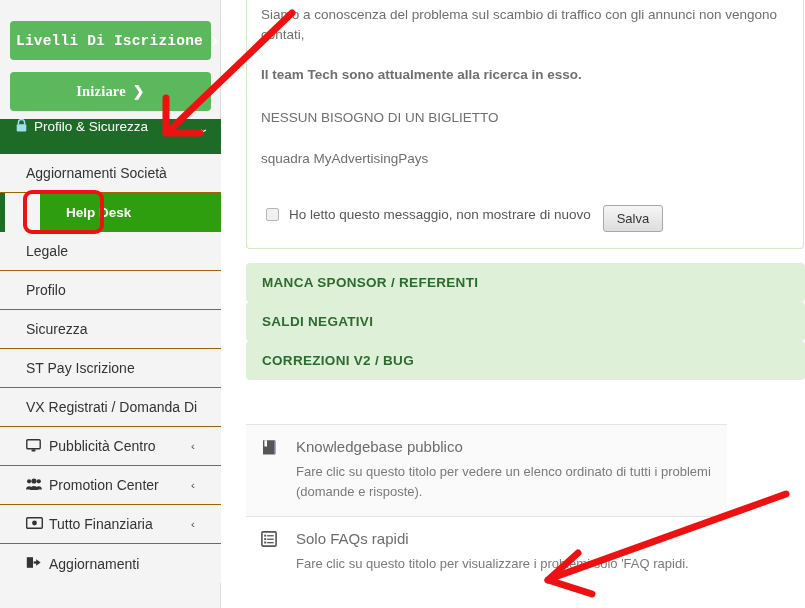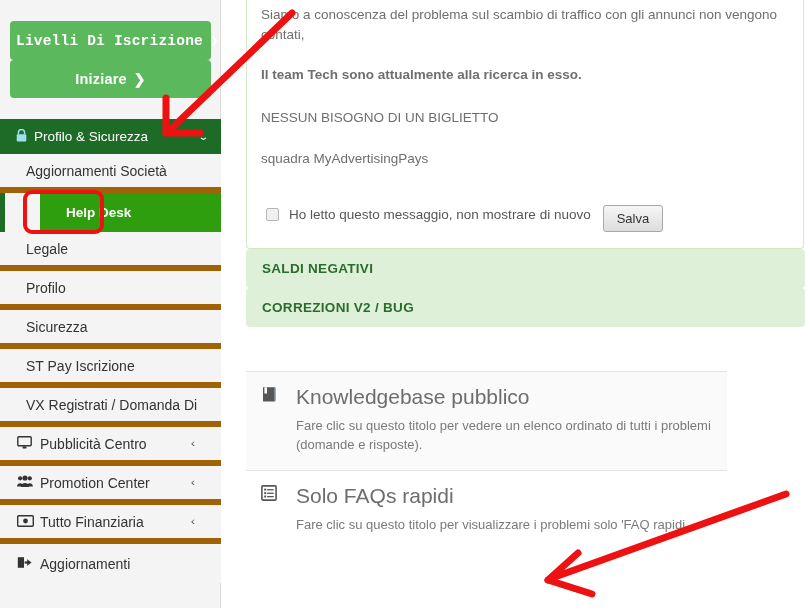--- a/index.html
+++ b/index.html
@@ -39,32 +39,31 @@
     font-size: 14.5px;
     font-weight: bold;
     letter-spacing: .2px;
     text-align: center;
     padding: 11px 6px 11px 6px;
     cursor: pointer;
     white-space: nowrap;
   }
   .green-btn .chev { font-weight: bold; margin-left: 7px; font-size: 14px; }
   #btn-levels { position: absolute; left: 10px; top: 21px; font-family: Liberation Mono, monospace; }
-  #btn-start  { position: absolute; left: 10px; top: 60px; }
+  #btn-start  { position: absolute; left: 10px; top: 72px; font-family: Liberation Serif, serif; }
 
   
   #acc-header {
     position: absolute;
     left: 0; top: 119px;
     width: 221px; height: 35px;
     background: #1d6b27;
     color: #ffffff;
     font-size: 13.5px;
     display: flex;
-    align-items: center;
     padding: 0 12px 0 16px;
     cursor: pointer;
   }
   #acc-header .lock {
     color: #9fe0f0;
     font-size: 13px;
     margin-right: 7px;
     line-height: 1;
   }
   #acc-header .acc-caret {
@@ -90,34 +89,34 @@
     list-style: none;
   }
   #submenu li {
     position: relative;
     height: 39px;
     display: flex;
     align-items: center;
     padding-left: 26px;
     font-size: 14px;
     color: #333333;
-    border-bottom: 6px solid #a16207;
+    border-bottom: 1px solid #a16207;
     background: #f4f4f4;
     cursor: pointer;
     white-space: nowrap;
   }
   #submenu li.active {
     background: #2e9e0e;
     color: #ffffff;
     font-weight: bold;
     font-size: 13.5px;
     border-bottom: 1px solid #2e9e0e;
     margin-left: 40px;
   }
-  #submenu li.has-icon { padding-left: 17px; }
+  #submenu li.has-icon { padding-left: 26px; }
   #submenu li .mi {
     display: inline-block;
     width: 19px;
     margin-right: 4px;
     font-size: 13px;
     color: #333333;
     text-align: left;
     line-height: 1;
   }
   #submenu li .sub-caret {
@@ -219,21 +218,21 @@
   .kb-item:first-child { border-top: 1px solid #e4e4e4; }
   .kb-item.alt { background: #ffffff; }
   .kb-icon {
     position: absolute;
     left: 15px; top: 14px;
     font-size: 17px;
     color: #565656;
     line-height: 1;
   }
   .kb-title {
-    font-size: 21px;
+    font-size: 15px;
     color: #6d6d6d;
     line-height: 1.15;
     margin-bottom: 7px;
     white-space: nowrap;
   }
   .kb-desc {
     font-size: 13px;
     color: #7a7a7a;
     line-height: 1.5;
     max-width: 420px;
@@ -364,20 +363,21 @@
       <p class="l3">NESSUN BISOGNO DI UN BIGLIETTO</p>
       <p class="l4">squadra MyAdvertisingPays</p>
 
       <div class="ack-row">
         <span class="ack-box"></span>
         <span class="ack-label">Ho letto questo messaggio, non mostrare di nuovo</span>
         <button class="save-btn">Salva</button>
       </div>
     </div>
 
+    <div class="cat-bar" id="cat-1">MANCA SPONSOR / REFERENTI</div>
     <div class="cat-bar">SALDI NEGATIVI</div>
     <div class="cat-bar">CORREZIONI V2 / BUG</div>
 
     <div id="kb">
 
       <div class="kb-item">
         <span class="kb-icon">
           <svg width="17" height="17" viewBox="0 0 17 17" aria-hidden="true">
             <path d="M2 1.3h11.4a1 1 0 0 1 1 1v12.3a1 1 0 0 1-1 1H2z" fill="#565656"></path>
             <rect x="13.4" y="1.9" width="1.4" height="13.1" fill="#9aa7c9"></rect>

